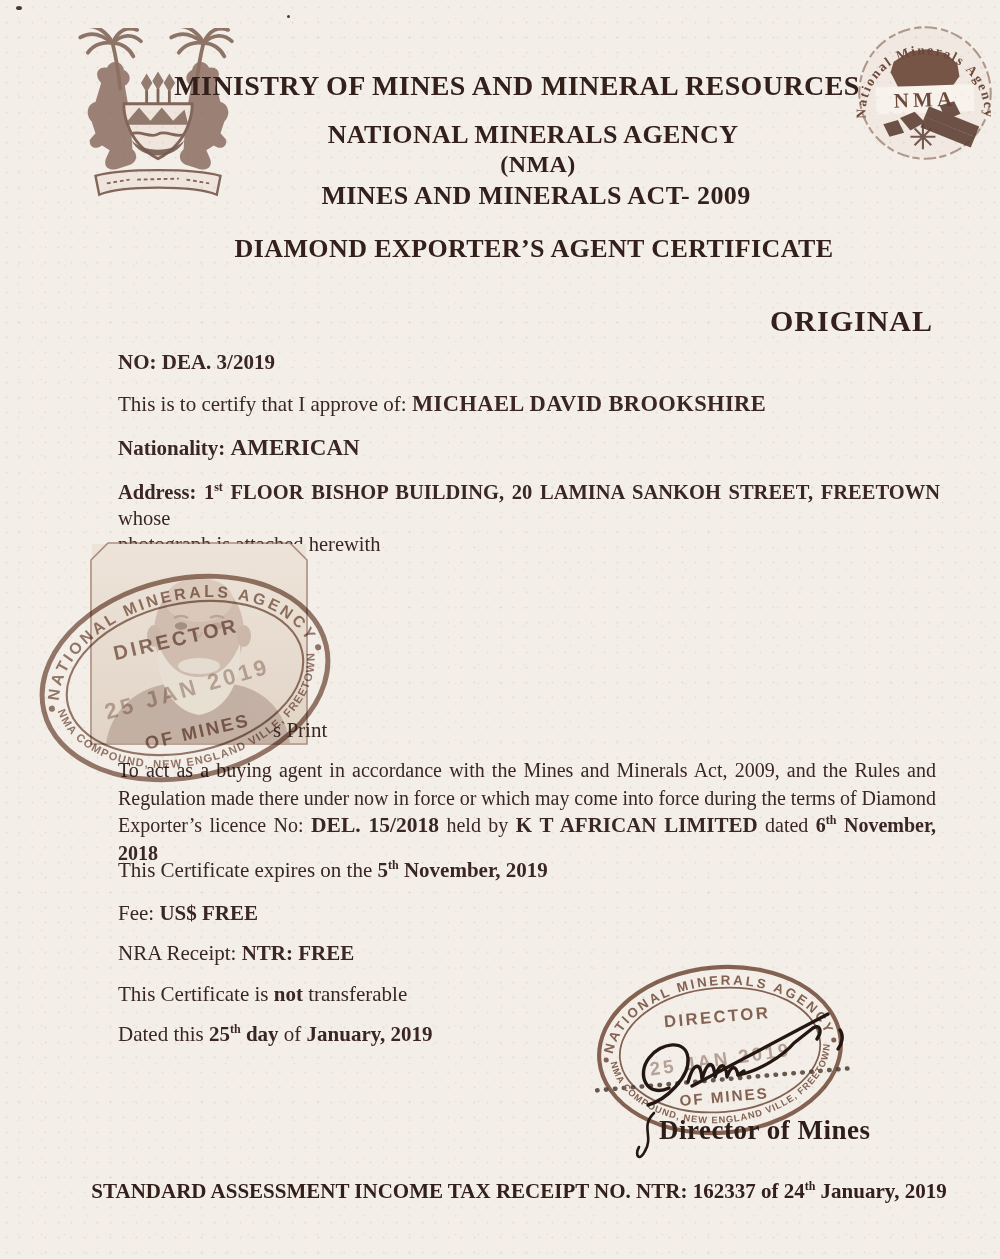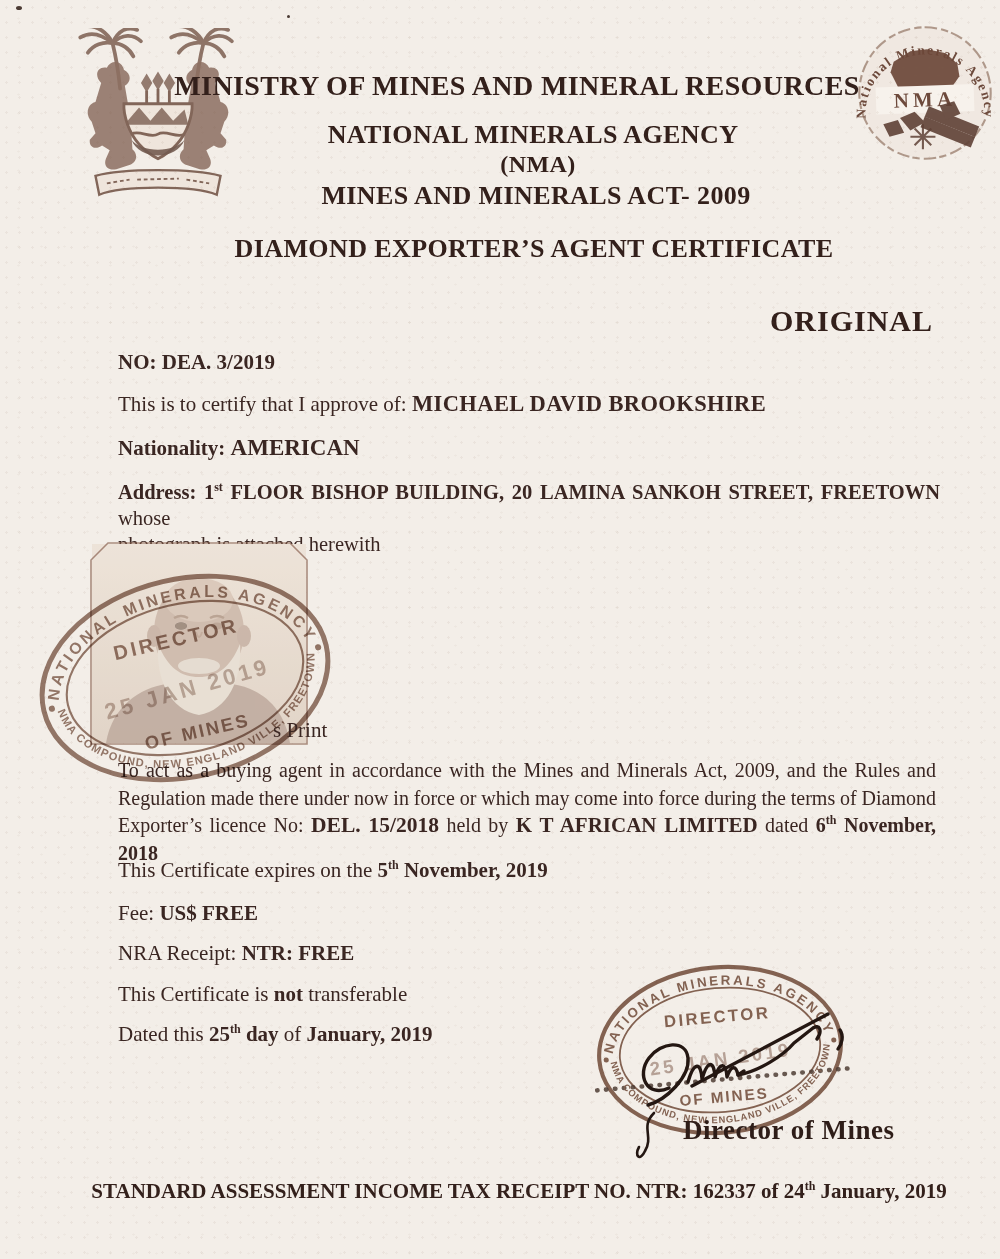--- a/index.html
+++ b/index.html
@@ -42,21 +42,21 @@
   .print-cap { left:273px; top:718px; font-size:21px; z-index:3; }
   .body-par { left:118px; top:757px; width:818px; font-size:20px; line-height:27.5px; word-spacing:-.3px; }
   .body-par .ln { display:block; }
   .expiry   { top:858px; }
   .fee      { top:901px; }
   .nra      { top:941px; }
   .transfer { top:982px; }
   .dated    { top:1022px; }
   .signature-svg { left:597px; top:988px; width:292px; height:146px; z-index:4; }
   .flourish-svg  { left:634px; top:1110px; width:26px; height:58px; z-index:4; }
-  .director { left:668px; top:1115px; font-size:27px; font-weight:bold; color:#2e1d18; z-index:5; letter-spacing:.5px;padding-left:15px; }
+  .director { left:644px; top:1115px; font-size:27px; font-weight:bold; color:#2e1d18; z-index:5; letter-spacing:.5px;padding-left:15px; }
   .footer { left:0; right:0; top:1179px; text-align:center; font-size:21px; font-weight:bold; color:#33201b; transform:translateX(19px); white-space:nowrap; }
   .speck { background:#4a3a33; border-radius:50%; }
   
   .stamp-svg text { font-family:"Liberation Sans", sans-serif; font-weight:bold; fill:#7c5847; }
   .ring-outer { fill:none; stroke:#7c5847; stroke-width:4.2; }
   .ring-inner { fill:none; stroke:#7c5847; stroke-width:1.8; }
   .st-arc  { font-size:13.5px; letter-spacing:2.6px; }
   .st-title{ font-size:17px; letter-spacing:2.5px; }
   .st-date { font-size:19px; letter-spacing:3px; fill:#a7735d; opacity:.55; }
   .st-dots { stroke:#3f2c24; stroke-width:4.6; stroke-dasharray:.5 8.6; stroke-linecap:round; opacity:.85; }

